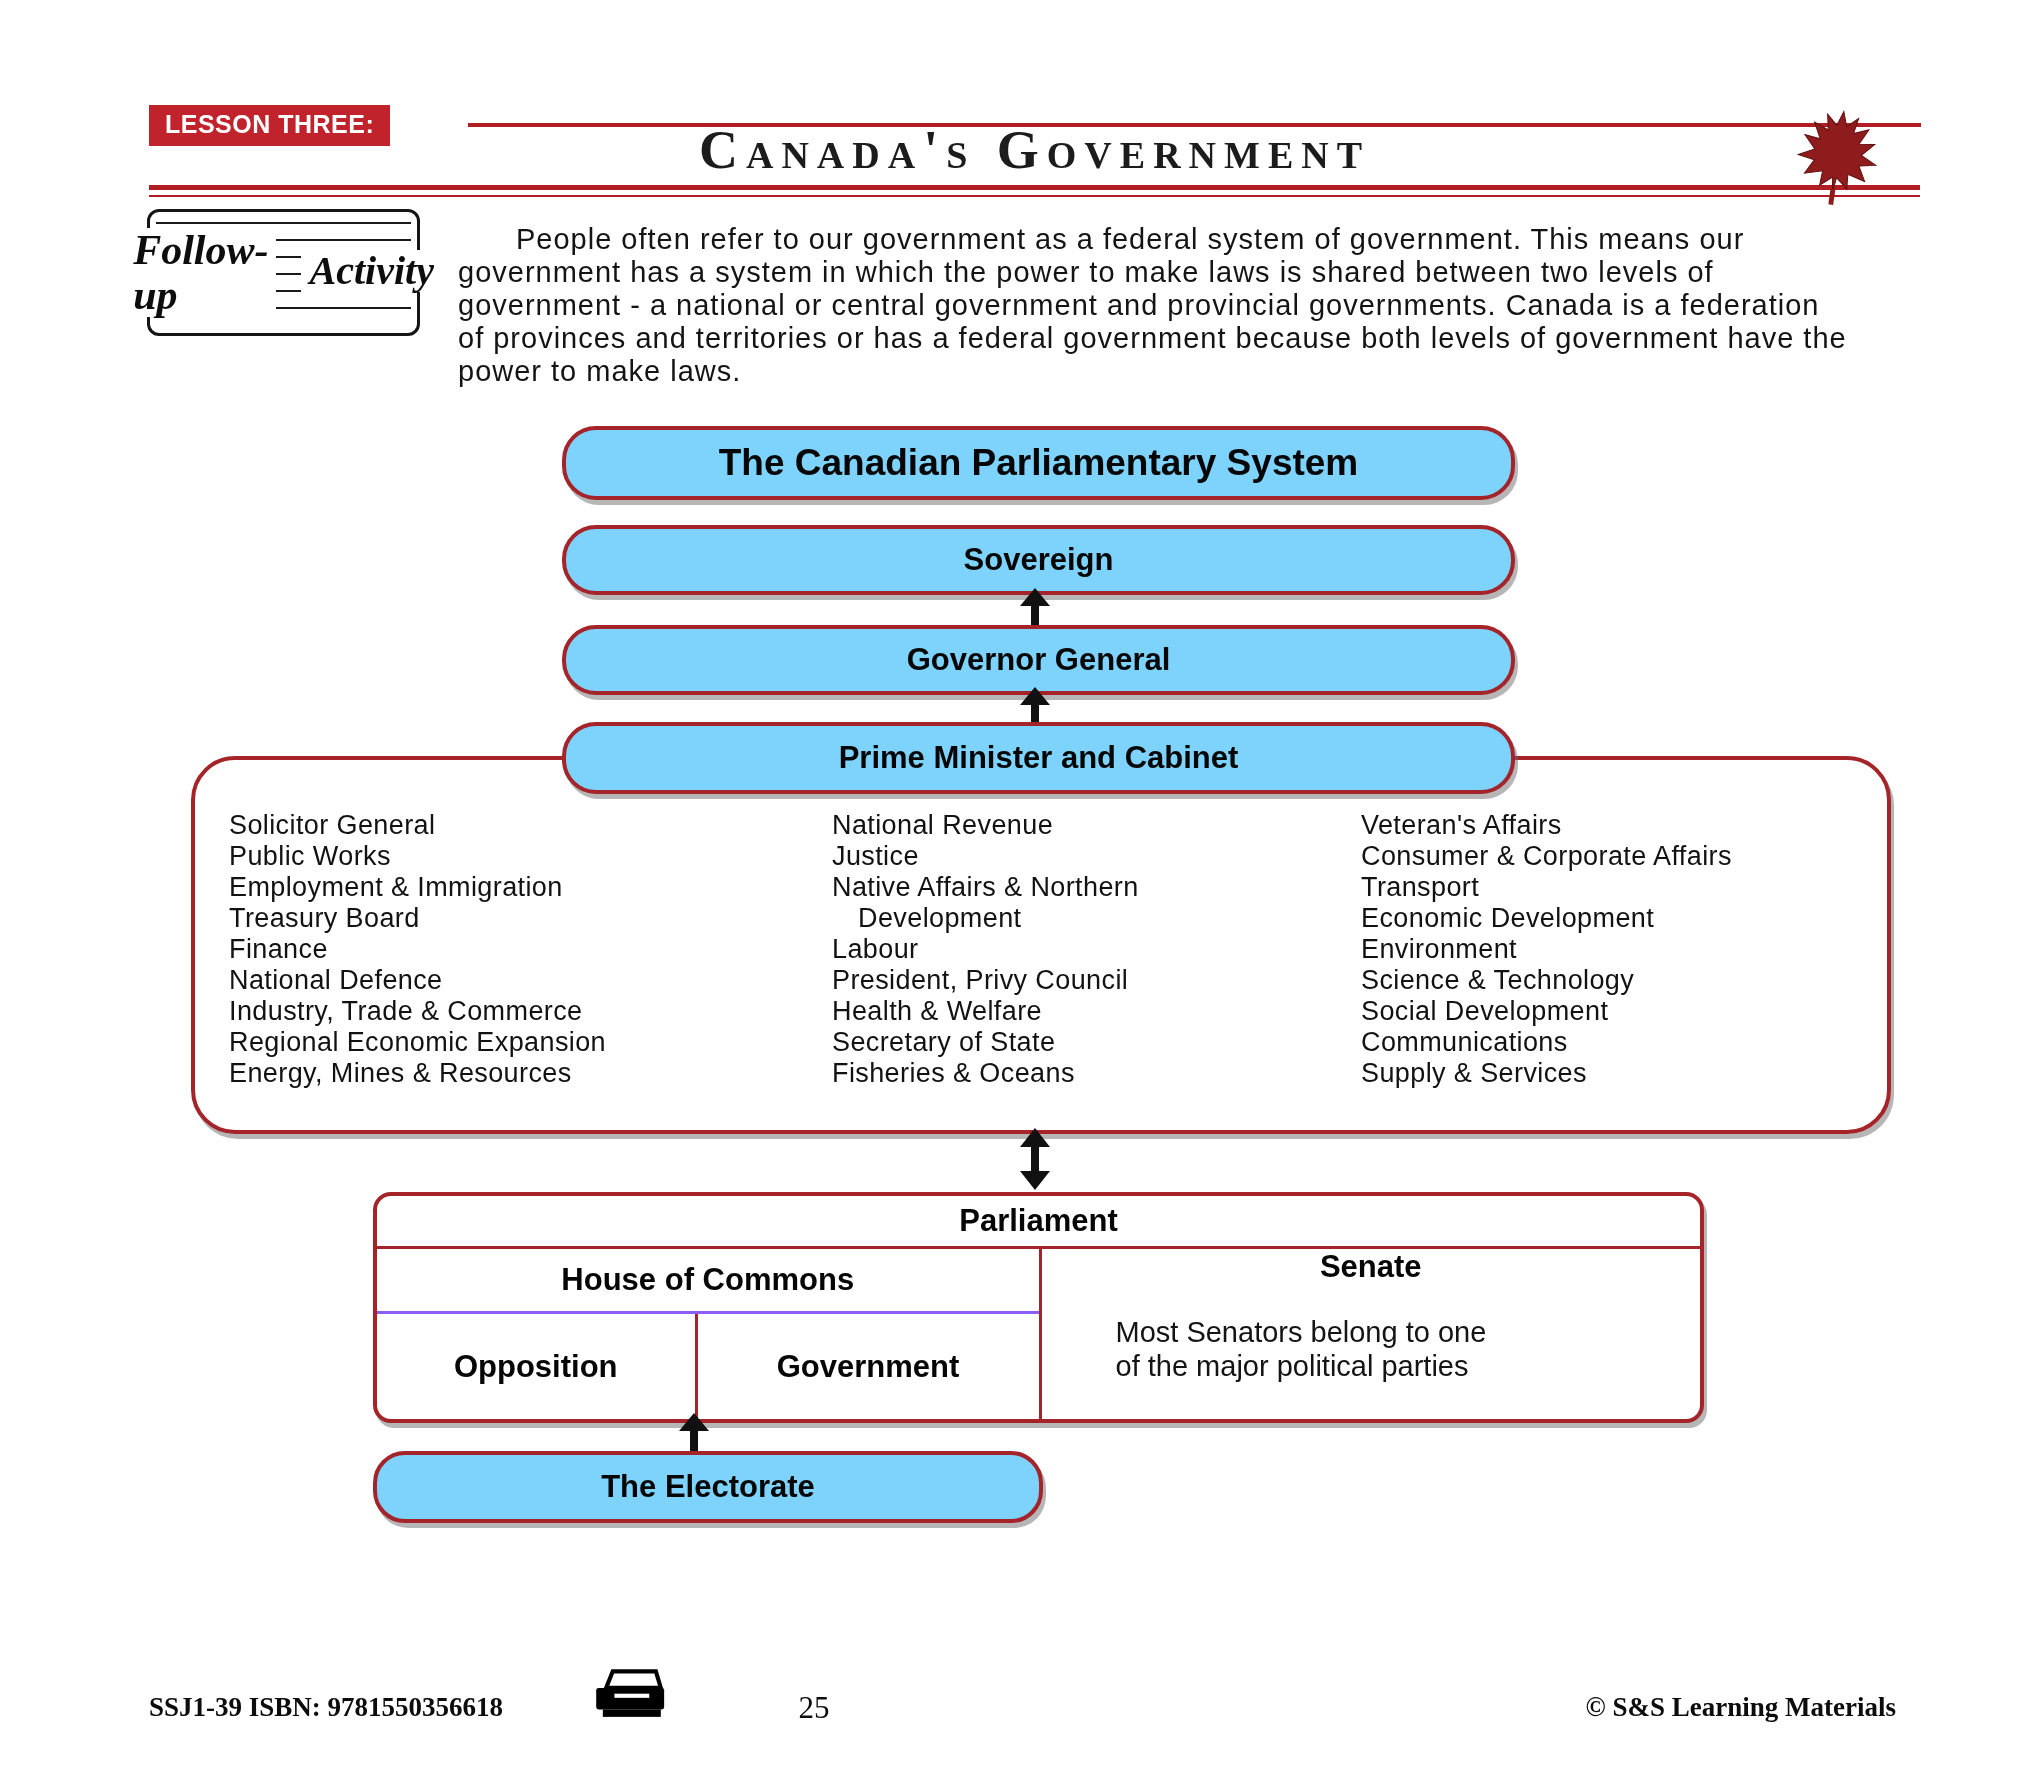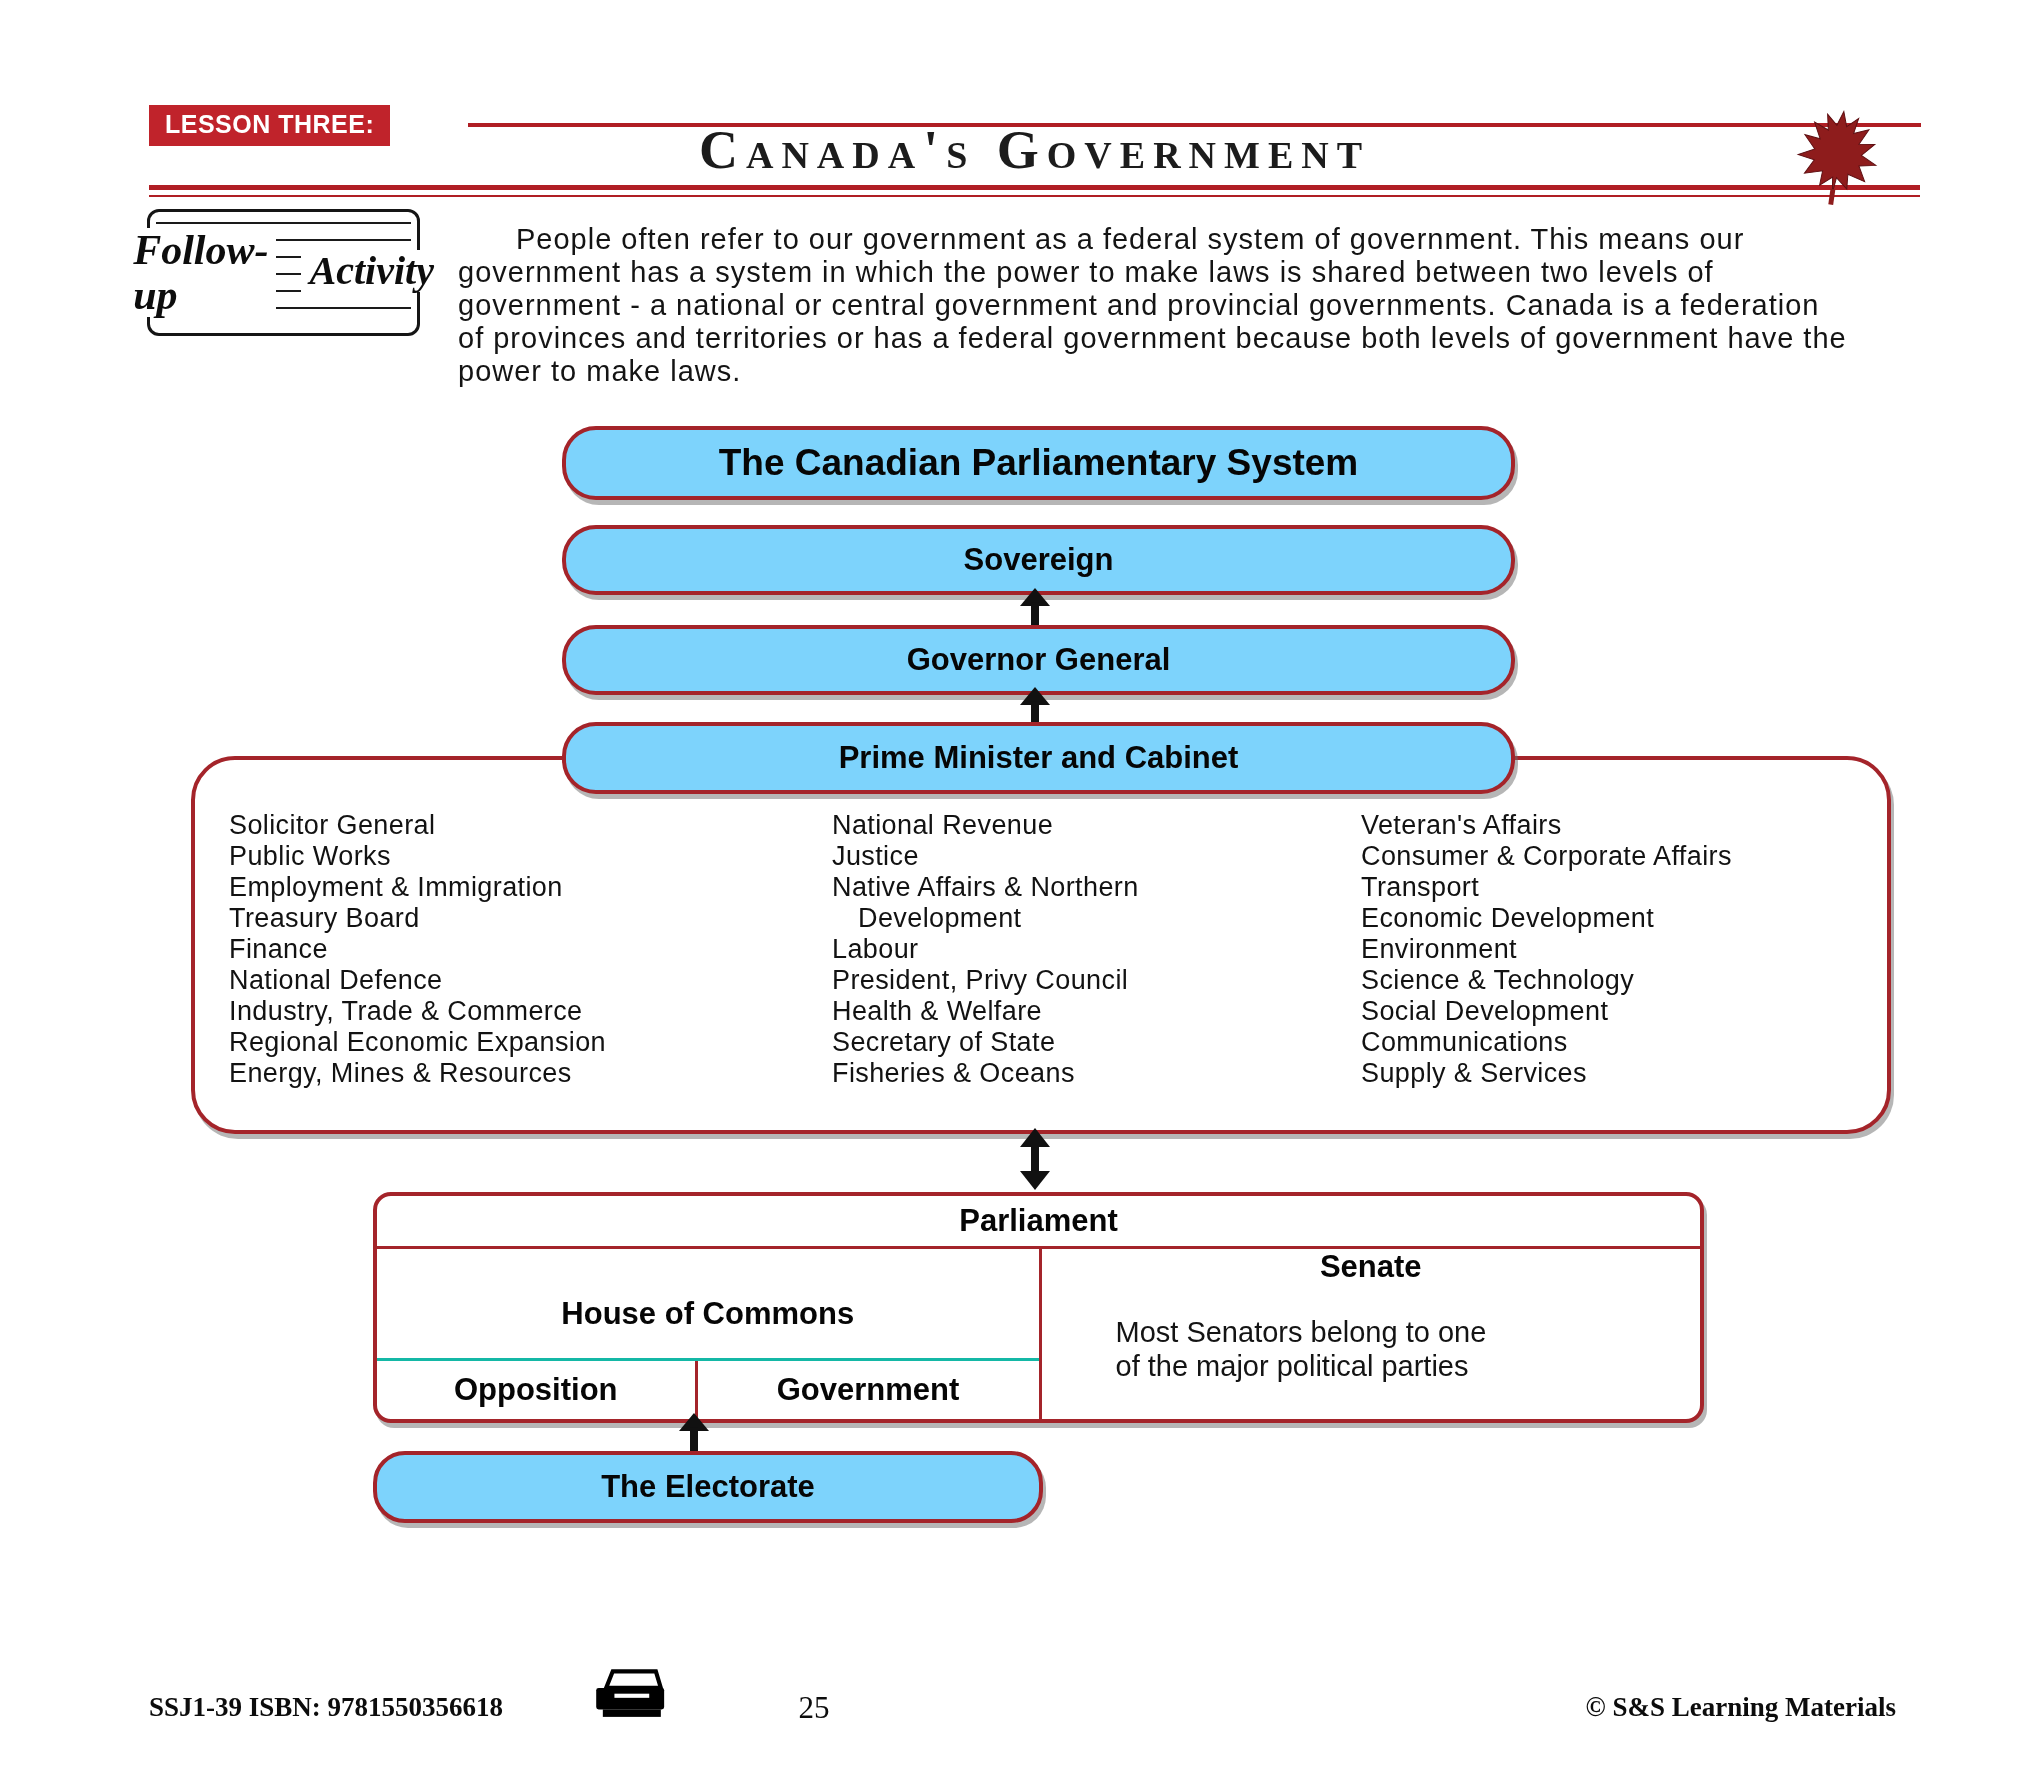--- a/index.html
+++ b/index.html
@@ -51,21 +51,21 @@
   .mcol1{left:34px;top:50px;width:557px;}
   .mcol2{left:637px;top:50px;width:428px;}
   .mcol3{left:1166px;top:50px;width:498px;}
 
   
   .parl{left:373px;top:1192px;width:1323px;height:223px;border:4px solid #a4242a;border-radius:18px;
         background:#fff;box-shadow:3px 5px 0 rgba(110,110,110,.5);display:flex;flex-direction:column;z-index:2;overflow:hidden;}
   .parl-header{height:50px;display:flex;align-items:center;justify-content:center;border-bottom:3px solid #a4242a;}
   .parl-body{flex:1;display:flex;min-height:0;}
   .parl-left{width:50%;display:flex;flex-direction:column;border-right:3px solid #a4242a;}
-  .hoc-row{height:62px;display:flex;justify-content:center;border-bottom:3px solid #14b8a6;margin-top:47px;}
+  .hoc-row{height:62px;display:flex;align-items:center;justify-content:center;border-bottom:3px solid #8b5cf6;}
   .og-row{flex:1;display:flex;min-height:0;}
   .opp-cell{width:48%;display:flex;align-items:center;justify-content:center;border-right:3px solid #a4242a;}
   .gov-cell{flex:1;display:flex;align-items:center;justify-content:center;}
   .parl-right{flex:1;display:flex;flex-direction:column;}
   .senate-row{height:62px;display:flex;align-items:flex-start;justify-content:center;}
   .senate-note{flex:1;padding:4px 40px 0 74px;font-size:29px;line-height:34px;color:#141414;}
   .senate-note span{display:block;}
 
   .electorate{left:373px;top:1451px;width:662px;height:64px;border-radius:32px;z-index:2;}
 

